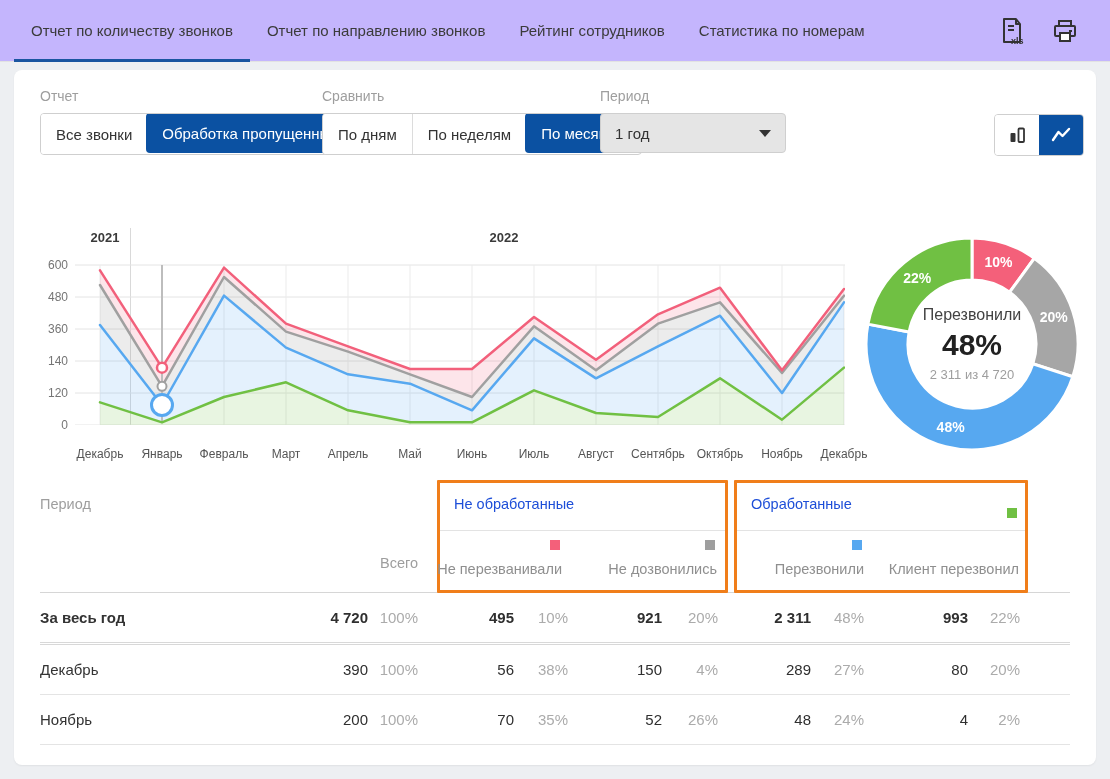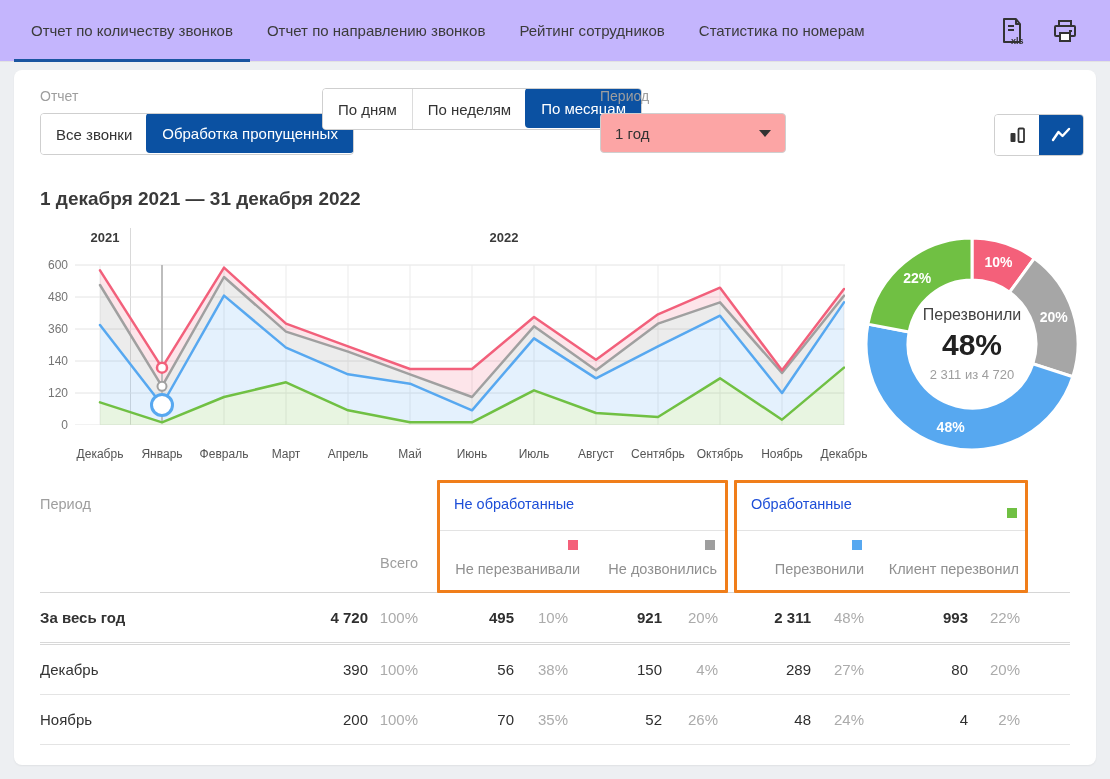--- a/index.html
+++ b/index.html
@@ -22,21 +22,21 @@
     background:#fff; border-radius:8px; box-shadow:0 1px 2px rgba(0,0,0,.06); }
   
   .fgroup { position:absolute; top:18px; }
   .flabel { font-size:14px; color:#9e9e9e; margin-bottom:9px; }
   .seg { display:flex; border:1px solid #cfcfcf; border-radius:4px; overflow:hidden; background:#fff; width:max-content; }
   .seg .opt { padding:0 15px; height:40px; display:flex; align-items:center;
     font-size:15px; color:#333; cursor:pointer; border-left:1px solid #dcdcdc; background:#fff; }
   .seg .opt:first-child { border-left:none; }
   .seg .opt.active { color:#fff; border-left:none; margin:-1px; padding:1px 16px; border-radius:4px; }
   .select { width:186px; height:40px; border:1px solid #cfcfcf; border-radius:4px;
-    display:flex; align-items:center; padding:0 14px; font-size:15px; cursor:pointer; background:#fca5a5; }
+    display:flex; align-items:center; padding:0 14px; font-size:15px; cursor:pointer; background:#e5e5e5; }
   .select .caret { margin-left:auto; width:0; height:0; border-left:6px solid transparent;
     border-right:6px solid transparent; border-top:7px solid #333; }
   .toggle { position:absolute; top:44px; right:12px; display:flex; border-radius:4px; overflow:hidden; border:1px solid #cfcfcf; }
   .toggle .tbtn { width:44px; height:40px; display:flex; align-items:center; justify-content:center; cursor:pointer; background:#fff; }
   .toggle .tbtn.active { border:none; }
   
   .range-title { position:absolute; left:26px; top:118px; font-size:19px; font-weight:700; color:#3a3a3a; }
   
   .chart-region { position:absolute; left:26px; top:150px; width:1030px; height:252px; }
   .ytick { position:absolute; width:28px; left:0; text-align:right; font-size:12px; color:#757575; height:16px; line-height:16px; }
@@ -115,20 +115,21 @@
 
   <div class="fgroup" style="left:26px">
     <div class="flabel">Отчет</div>
     <div class="seg">
       <div class="opt">Все звонки</div>
       <div class="opt active acc-bg" style="background: rgb(11, 81, 162);">Обработка пропущенных</div>
     </div>
   </div>
 
   <div class="fgroup" style="left:308px">
+    <div class="flabel">Сравнить</div>
     <div class="seg">
       <div class="opt">По дням</div>
       <div class="opt">По неделям</div>
       <div class="opt active acc-bg" style="background: rgb(11, 81, 162);">По месяцам</div>
     </div>
   </div>
 
   <div class="fgroup" style="left:586px">
     <div class="flabel">Период</div>
     <div class="select">
@@ -144,21 +145,20 @@
         <rect x="11.5" y="3.5" width="5.5" height="13.5" rx="1" fill="none" stroke="#333" stroke-width="1.8"></rect>
       </svg>
     </div>
     <div class="tbtn active acc-bg" style="background: rgb(11, 81, 162);">
       <svg width="22" height="20" viewBox="0 0 22 20">
         <polyline points="3,15 8.5,7 12.5,11 19,4" fill="none" stroke="#fff" stroke-width="2.4" stroke-linecap="round" stroke-linejoin="round"></polyline>
       </svg>
     </div>
   </div>
 
-  <div class="range-title">1 декабря 2021 — 31 декабря 2022</div>
 
   <div class="chart-region">
     <div id="yticks">
         <div class="ytick" style="top: 37px;">600</div>
         <div class="ytick" style="top: 69px;">480</div>
         <div class="ytick" style="top: 101px;">360</div>
         <div class="ytick" style="top: 133px;">140</div>
         <div class="ytick" style="top: 165px;">120</div>
         <div class="ytick" style="top: 197px;">0</div>
       </div>
@@ -236,21 +236,21 @@
   </div>
 
   <div class="table">
     <div class="thead">
       <div class="th-period">Период</div>
       <div class="th-total">Всего</div>
 
       <div class="grp" style="left: 397px; width: 291px; border-color: rgb(240, 126, 26);">
         <div class="gtitle">Не обработанные</div>
         <div class="gdivider"></div>
-        <div class="sub" style="right:145px;">
+        <div class="sub" style="right:163px;">
           <span class="sq" style="background: rgb(244, 96, 122);"></span>
           <span class="slabel">Не перезванивали</span>
         </div>
         <div class="sub" style="right:8px;">
           <span class="sq" style="background: rgb(158, 158, 158);"></span>
           <span class="slabel">Не дозвонились</span>
         </div>
       </div>
 
       <div class="grp" style="left: 694px; width: 294px; border-color: rgb(240, 126, 26);">

